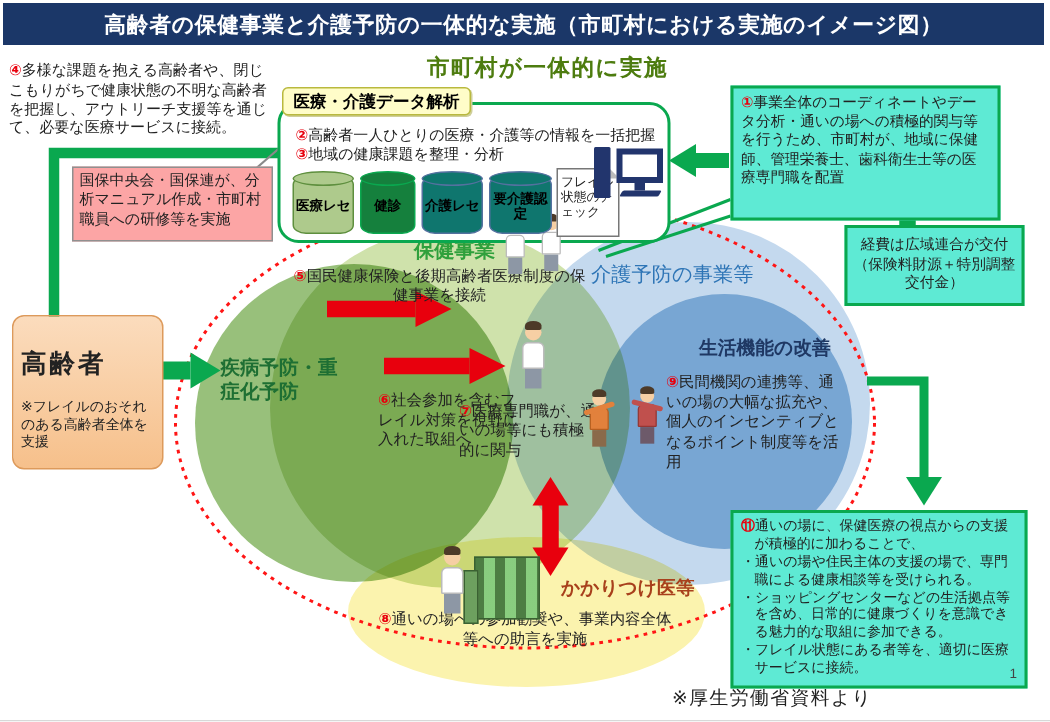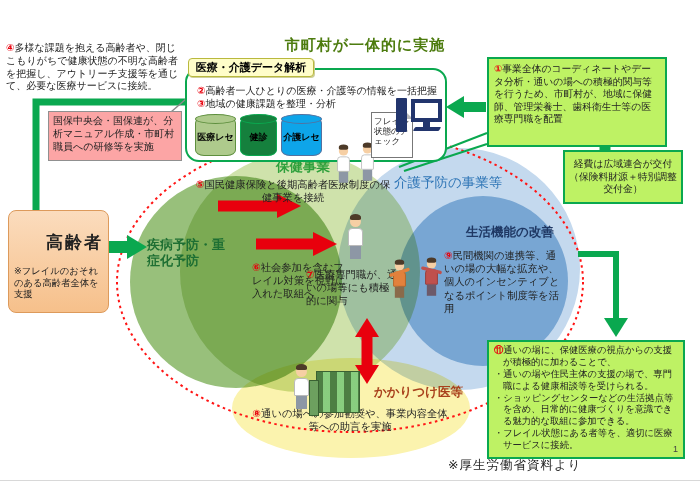--- a/index.html
+++ b/index.html
@@ -34,52 +34,52 @@
                 z-index:6; box-shadow:1px 1px 0 #cfcf9a; }
   .data-lines { left:197px; top:85px; width:246px; font-size:10px; z-index:5; }
 
   .cyl { position:absolute; z-index:5; border:1.5px solid; border-radius:9px/6px;
          display:flex; align-items:center; justify-content:center; text-align:center;
          font-size:9px; font-weight:bold; line-height:1.1; padding-top:3px; }
   .cyl::before { content:""; position:absolute; top:-4px; left:-1px; right:-1px; height:8px;
                  border-radius:50%; border:1.5px solid; border-color:inherit; background:inherit; }
   .cyl-green  { background:#aeca8c; border-color:#5e8f3e; }
   .cyl-lite   { background:#15803d; border-color:#0aa84f; }
-  .cyl-blue   { background:#0ea5e9; border-color:#54719f; }
+  .cyl-blue   { background:#0f766e; border-color:#54719f; }
 
   .frail-doc { left:371px; top:112px; width:42px; height:46px; background:#fff;
                border:1px solid #777; font-size:8.5px; line-height:1.2; padding:3px 2px;
                z-index:5; }
   .frail-doc::after { content:""; position:absolute; right:-1px; top:-1px; width:0; height:0;
                border-left:7px solid #bbb; border-top:7px solid #fff; }
 
   
   .computer { left:394px; top:96px; width:50px; height:42px; z-index:5; }
   .computer .tower { position:absolute; left:2px; top:2px; width:11px; height:34px;
                      background:#22356d; border-radius:1px; }
   .computer .monitor { position:absolute; left:17px; top:3px; width:31px; height:23px;
                        background:#fff; border:4px solid #22356d; }
   .computer .stand { position:absolute; left:29px; top:26px; width:7px; height:5px; background:#22356d; }
   .computer .kb { position:absolute; left:20px; top:31px; width:26px; height:4px;
                   background:#22356d; border-radius:1px; transform:skewX(-30deg); }
 
   
-  .gbox { background:#bef264; border:2px solid #0aa84f; z-index:5; }
+  .gbox { background:#5eead4; border:2px solid #0aa84f; z-index:5; }
   .box1 { left:487px; top:57px; width:180px; height:90px; font-size:9.8px; padding:4px 5px; }
   .expense { left:563px; top:150px; width:120px; height:54px; font-size:9.8px; text-align:center;
              display:flex; align-items:center; justify-content:center; padding:2px; }
   .box11 { left:487px; top:340px; width:198px; height:119px; font-size:9.3px; padding:3px 5px; }
   .box11 .bullet { padding-left:9px; text-indent:-9px; }
   .box11 .pageno { position:absolute; right:5px; bottom:1px; font-size:9px; color:#444; }
 
   
   .elderly-box { left:8px; top:210px; width:101px; height:103px; border:1.5px solid #dd9a5b;
                  border-radius:8px; background:linear-gradient(#fbdcbd,#f6c08b); z-index:4;
                  padding:6px 5px; }
-  .elderly-box .t { text-align:right; font-size:17px; font-weight:bold; color:#222;
+  .elderly-box .t { text-align:left; font-size:17px; font-weight:bold; color:#222;
                     margin-top:14px; letter-spacing:2px; }
   .elderly-box .n { font-size:9.3px; margin-top:12px; line-height:1.25; }
 
   
   .circle { position:absolute; border-radius:50%; mix-blend-mode:multiply; z-index:1; }
   .c-health  { left:180px; top:152px; width:240px; height:240px; background:#cfe2ab; }
   .c-disease { left:130px; top:176px; width:212px; height:212px; background:#98c07b; }
   .c-care    { left:338px; top:148px; width:242px; height:242px; background:#c4d9ee; }
   .c-func    { left:398px; top:196px; width:170px; height:170px; background:#9cc3e2; }
   .c-doctor  { left:232px; top:358px; width:238px; height:100px; background:#fbf3ae; border-radius:50%; }
@@ -127,20 +127,21 @@
   .building::before { content:""; position:absolute; left:-8px; top:8px; width:8px; height:34px;
               background:#6da05f; border:1px solid #3a6132; }
 
   svg.overlay { position:absolute; left:0; top:0; z-index:2; }
 </style>
 </head>
 <body>
 
 <div id="stage">
 
+  <div class="abs titlebar">高齢者の保健事業と介護予防の一体的な実施（市町村における実施のイメージ図）</div>
   <div class="abs subtitle">市町村が一体的に実施</div>
 
   <div class="circle c-health"></div>
   <div class="circle c-disease"></div>
   <div class="circle c-care"></div>
   <div class="circle c-func"></div>
   <div class="circle c-doctor"></div>
 
   <svg class="overlay" width="700" height="481" viewBox="0 0 700 481">
     <ellipse cx="350" cy="282" rx="233" ry="150" fill="none" stroke="#ff1515" stroke-width="2" stroke-dasharray="2.5 3.5"></ellipse>
@@ -182,20 +183,21 @@
 
   <div class="abs data-box"></div>
   <div class="abs data-label">医療・介護データ解析</div>
   <div class="abs data-lines jp">
     <div><span class="num">②</span><span>高齢者一人ひとりの医療・介護等の情報を一括把握</span></div>
     <div><span class="num">③</span><span>地域の健康課題を整理・分析</span></div>
   </div>
   <div class="cyl cyl-green" style="left:195px; top:117px; width:41px; height:39px;">医療レセ</div>
   <div class="cyl cyl-lite" style="left:240px; top:117px; width:37px; height:39px;">健診</div>
   <div class="cyl cyl-blue" style="left:281px; top:117px; width:41px; height:39px;">介護レセ</div>
+  <div class="cyl cyl-blue" style="left:326px; top:117px; width:42px; height:39px;">要介護認定</div>
   <div class="abs frail-doc jp">フレイル状態のチェック</div>
   <div class="abs computer">
     <div class="tower"></div>
       <div class="monitor"></div>
       <div class="stand"></div>
       <div class="kb"></div>
   </div>
 
   <div class="abs gbox box1 jp">
     <span class="num">①</span><span>事業全体のコーディネートやデータ分析・通いの場への積極的関与等を行うため、市町村が、地域に保健師、管理栄養士、歯科衛生士等の医療専門職を配置</span>

